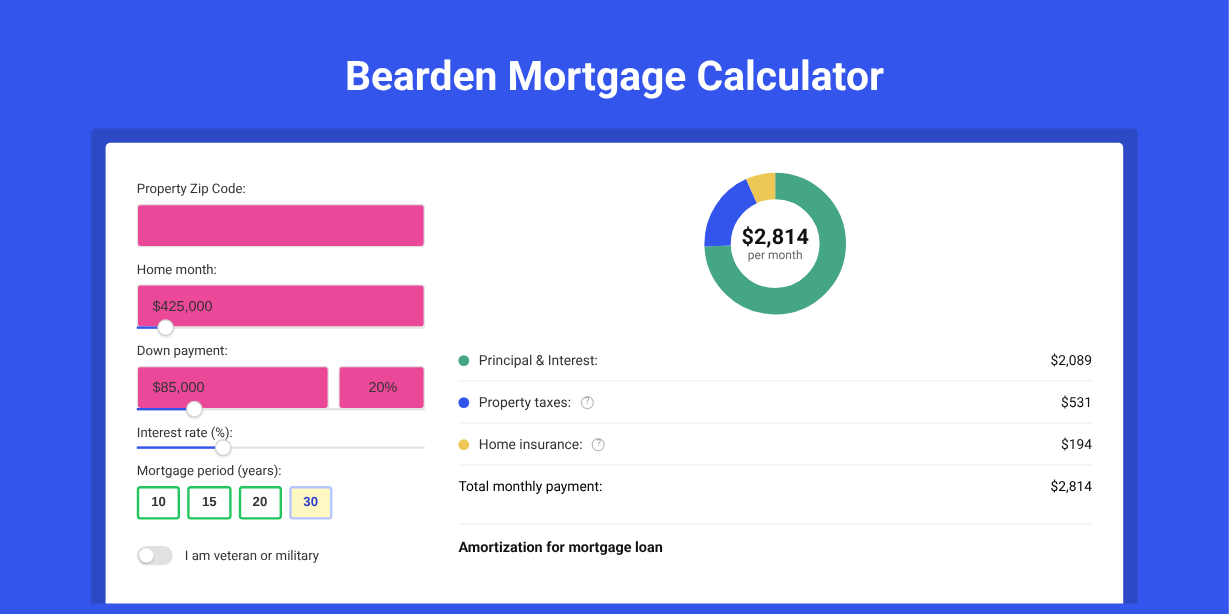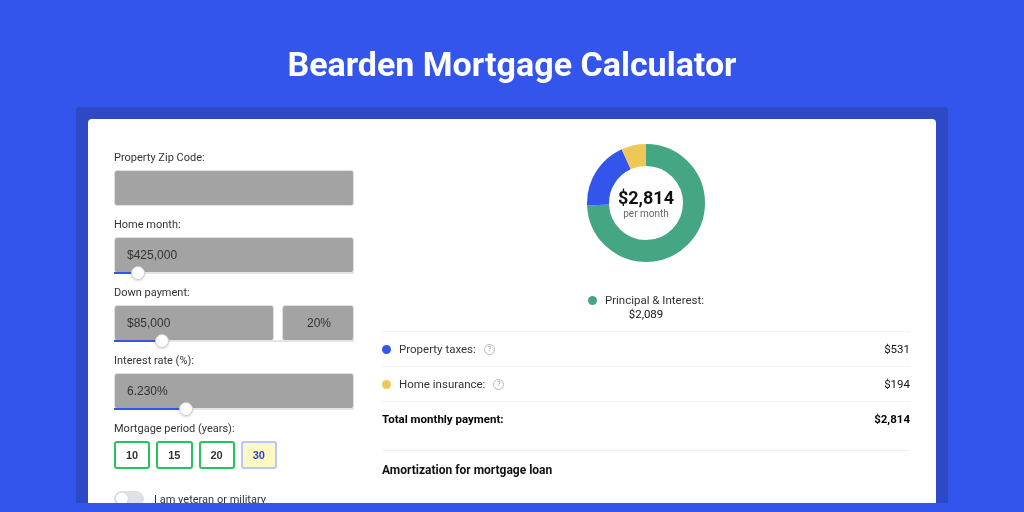--- a/index.html
+++ b/index.html
@@ -44,21 +44,21 @@
     margin-top: 12px;
   }
   .left .field-label:first-child { margin-top: 10px; }
   .text-input {
     width: 100%;
     border: 1px solid #e1e1e1;
     border-radius: 3px;
     padding: 10px 12px;
     font-size: 12px;
     color: #333;
-    background: #a3a3a3;
+    background: #ec4899;
   }
   .dn-row { display:flex; gap:8px; }
   .dn-row .text-input:first-child { flex: 1; }
   .dn-row .text-input.pct { width: 72px; padding-left: 24px; }
   .slider-track {
     height: 2px;
     background: #e5e5e5;
     position: relative;
     margin-top: -1px;
   }
@@ -149,39 +149,39 @@
   .donut-center .sub { font-size: 10px; color: #666; }
   .line-items { }
   .line-item {
     display: flex;
     align-items: center;
     justify-content: space-between;
     padding: 10px 0;
     border-top: 1px solid #f0f0f0;
     font-size: 11.5px;
   }
-  .line-item:first-child { border-top: none; flex-direction: column; }
+  .line-item:first-child { border-top: none; }
   .li-left { display: flex; align-items: center; gap: 8px; color: #333; }
   .dot { width: 9px; height: 9px; border-radius: 50%; }
   .dot.green { background: #45a684; }
   .dot.blue  { background: #3455eb; }
   .dot.yellow{ background: #eec857; }
   .info-icon {
     width: 11px; height: 11px; border: 1px solid #bbb; border-radius: 50%;
     display: inline-flex; align-items: center; justify-content: center;
     font-size: 8px; color: #999; line-height: 1;
   }
   .li-right { color: #111; }
   .total-row {
     display: flex;
     justify-content: space-between;
     padding: 10px 0;
     border-top: 1px solid #f0f0f0;
     font-size: 11.5px;
-    font-weight: 700;
+    font-weight: 400;
   }
   .amort {
     margin-top: 14px;
     border-top: 1px solid #f0f0f0;
     padding-top: 12px;
   }
   .amort h3 { font-size: 12px; font-weight: 700; color: #111; margin-bottom: 8px; }
 </style>
 </head>
 <body>
@@ -209,21 +209,20 @@
       <div class="dn-row">
         <input class="text-input" type="text" value="$85,000" style="">
         <input class="text-input pct" type="text" value="20%" style="">
       </div>
       <div class="slider-track">
         <div class="slider-fill" style="width:20%"></div>
         <div class="slider-thumb" style="left:20%"></div>
       </div>
 
       <div class="field-label">Interest rate (%):</div>
-      <input class="text-input" type="text" value="6.230%" style="">
       <div class="slider-track">
         <div class="slider-fill" style="width:30%"></div>
         <div class="slider-thumb" style="left:30%"></div>
       </div>
 
       <div class="field-label">Mortgage period (years):</div>
       <div class="seg">
         <button>10</button>
         <button>15</button>
         <button>20</button>

